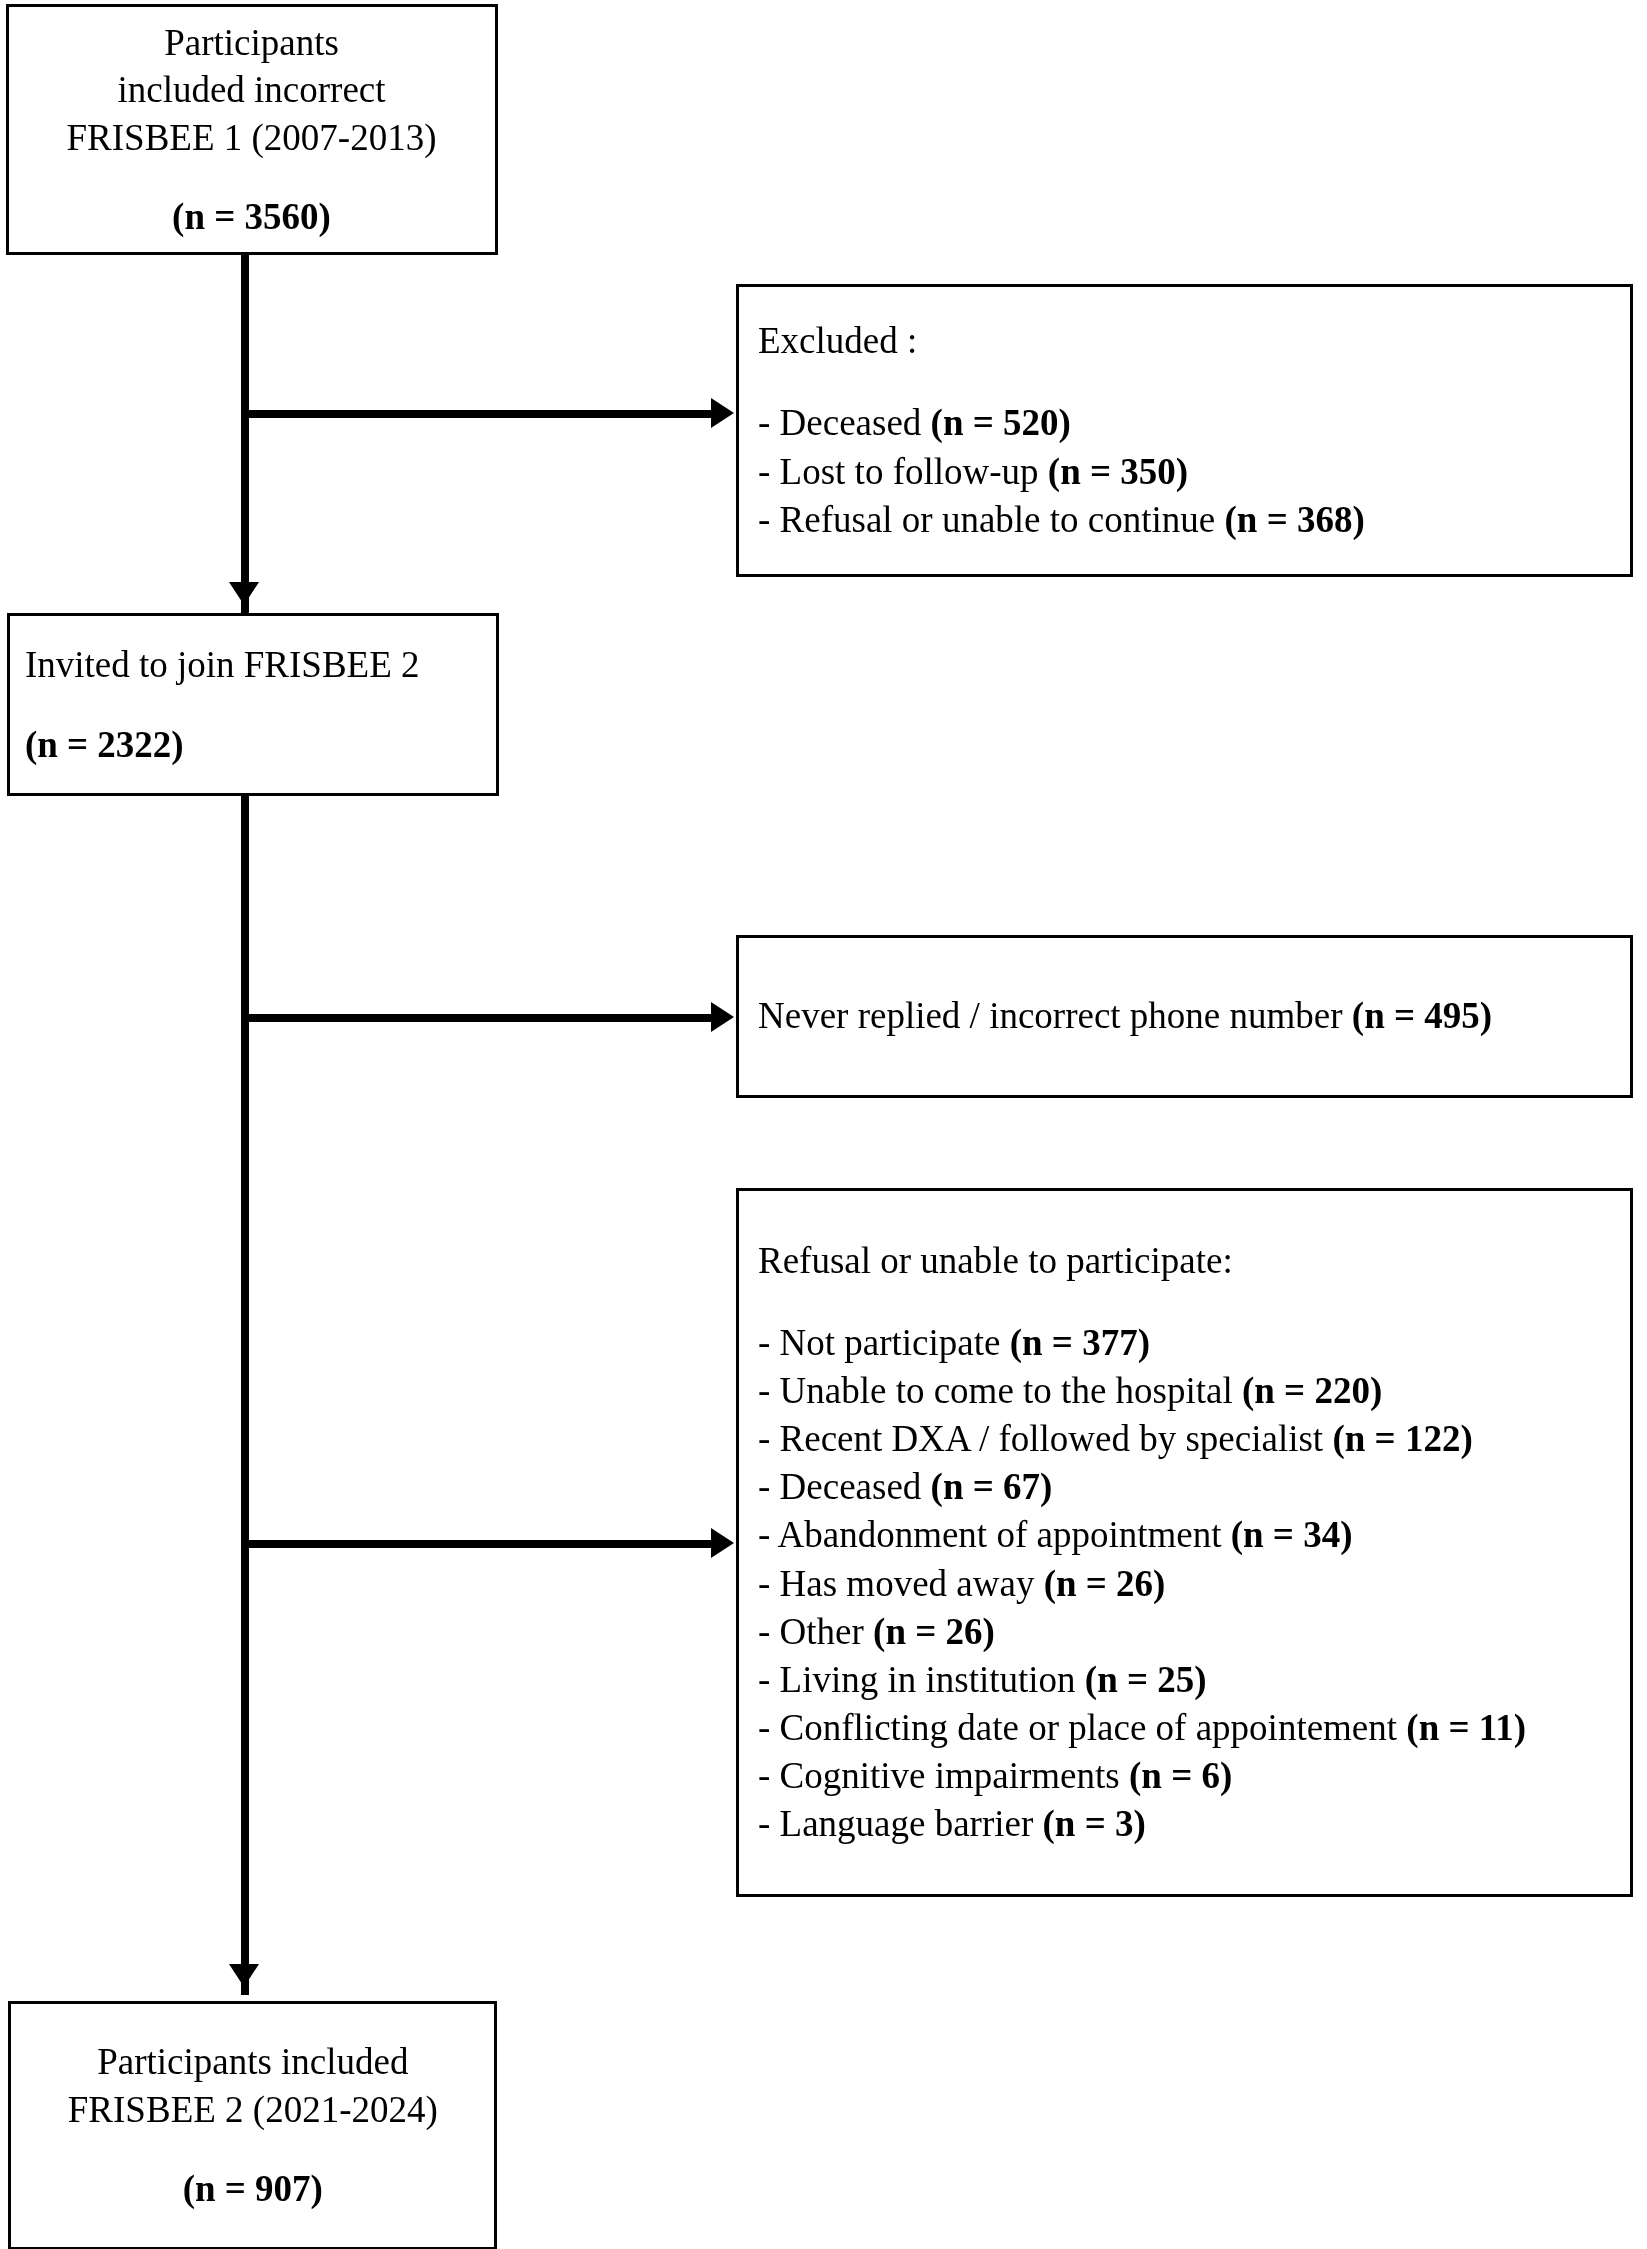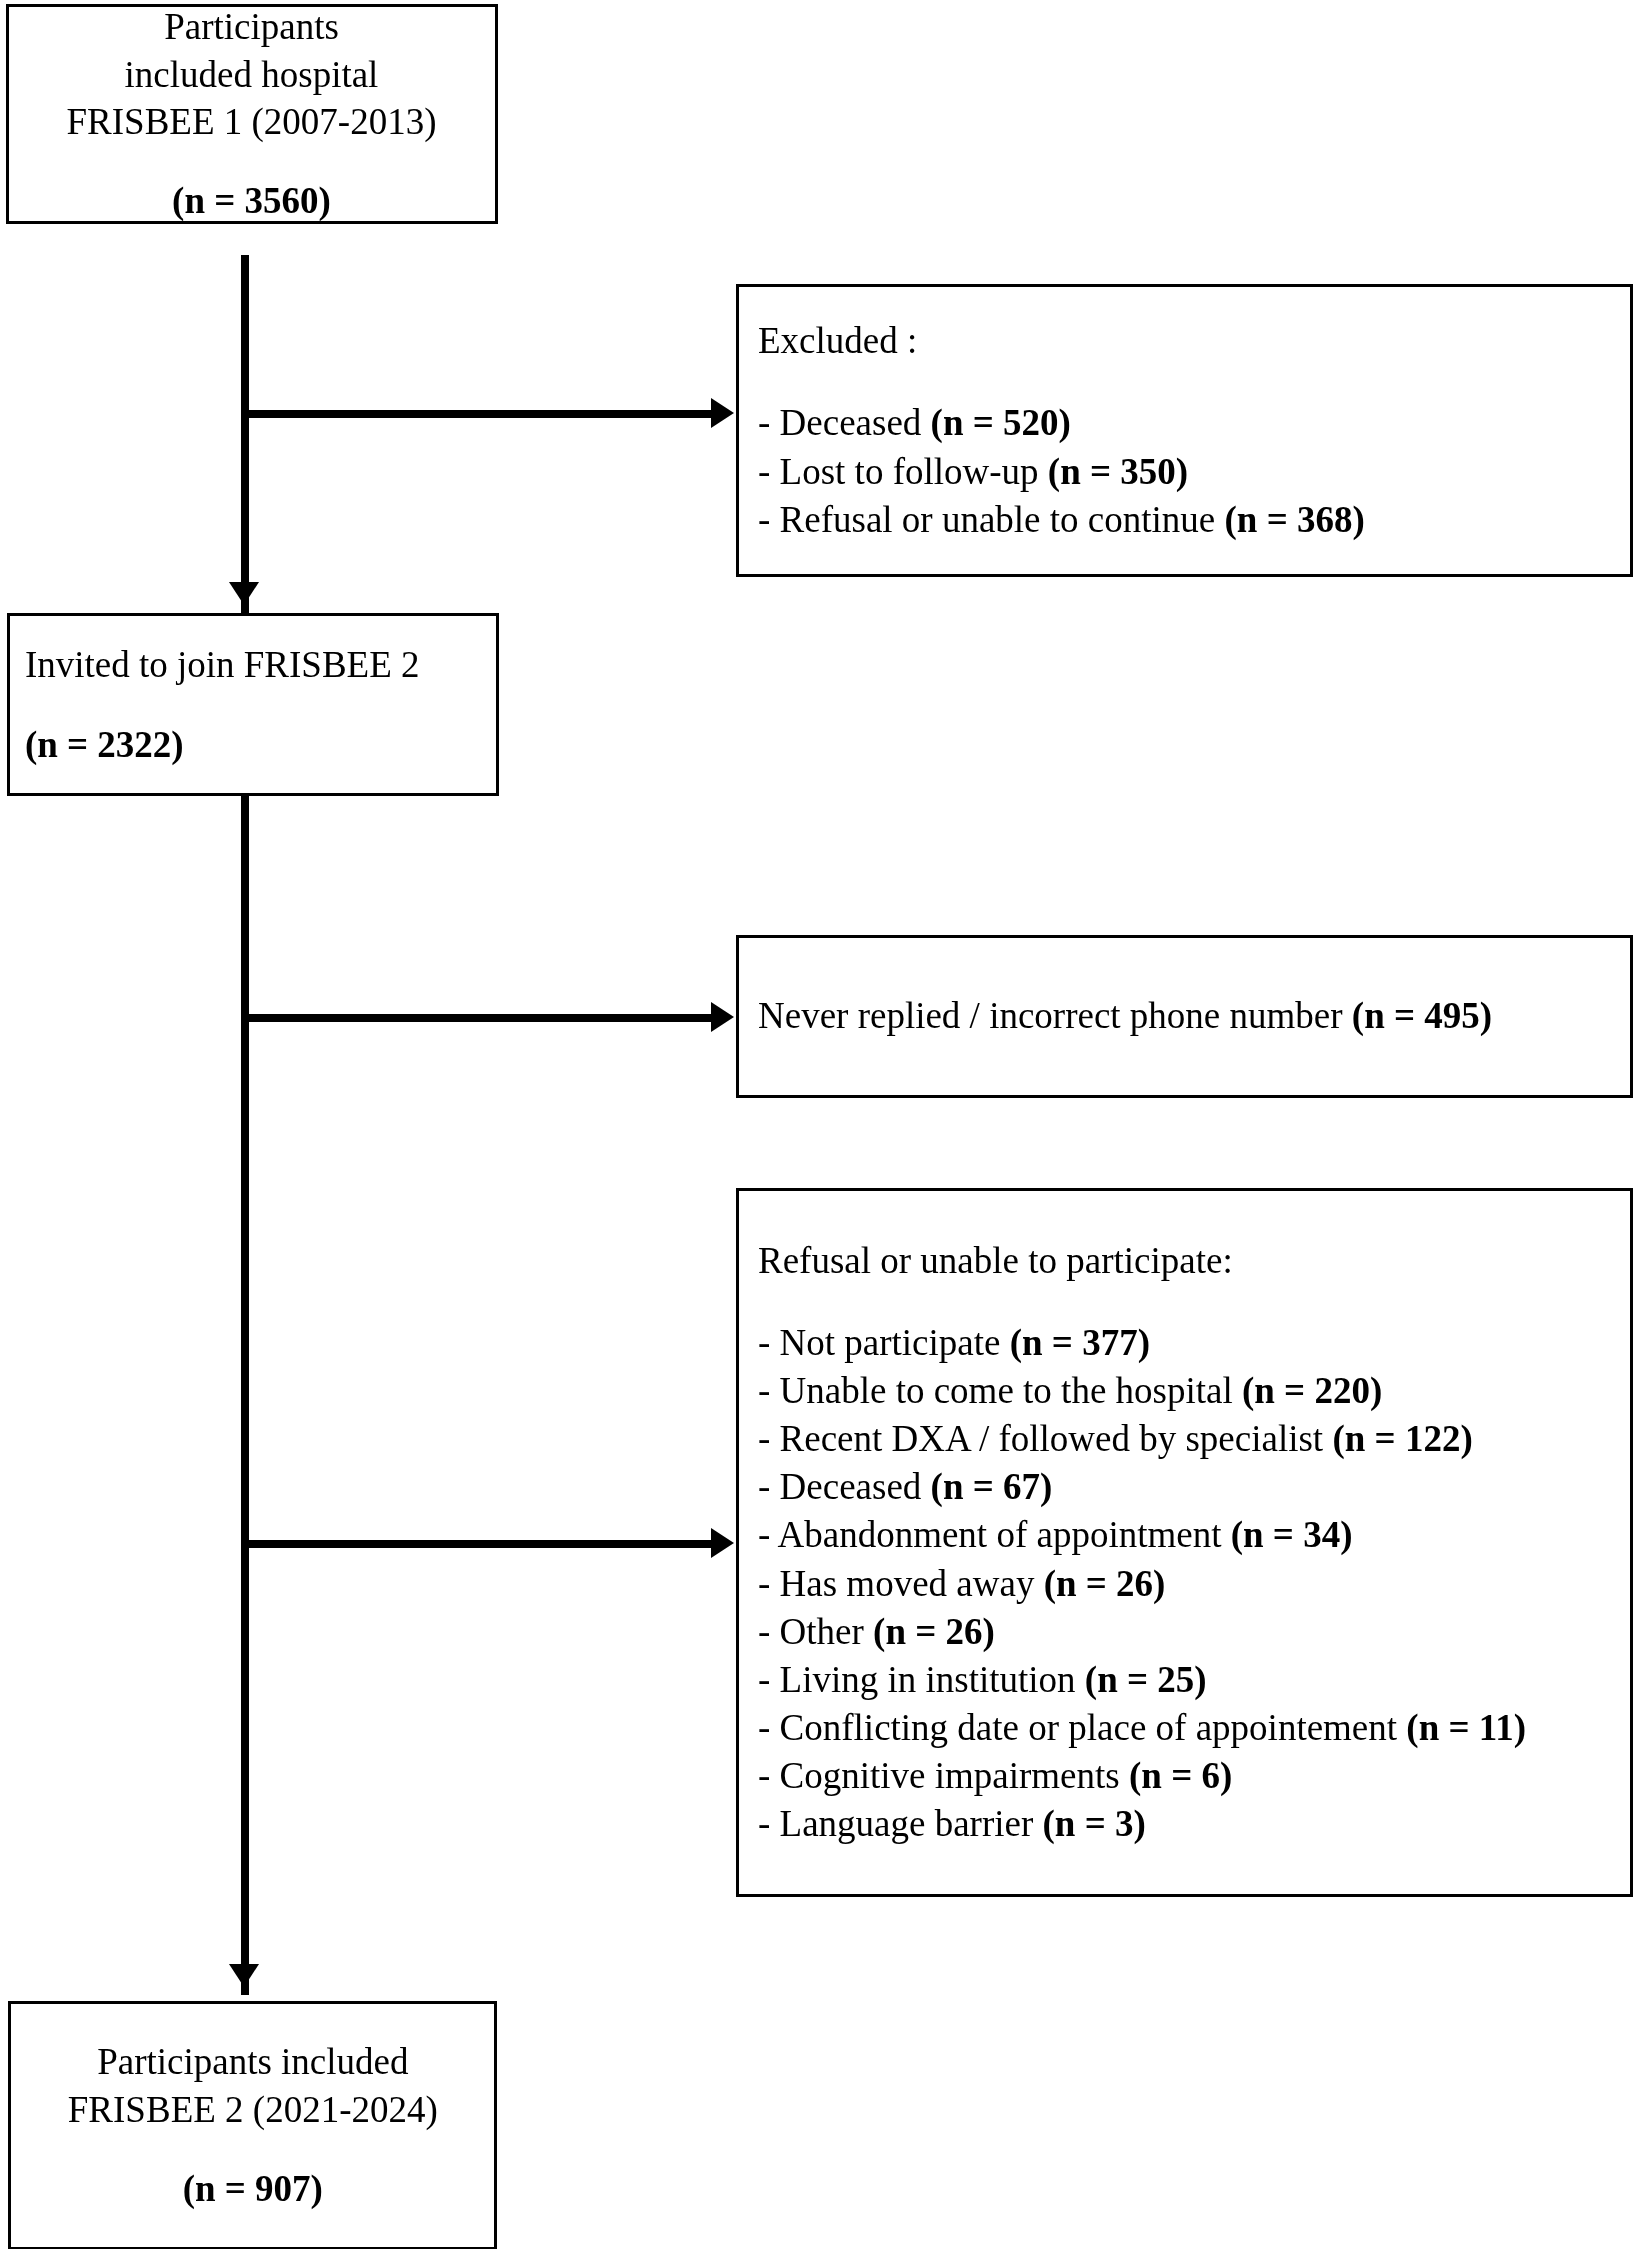--- a/index.html
+++ b/index.html
@@ -104,23 +104,23 @@
 
   <div class="hline" style="left:241px; top:410px; width:475px;"></div>
   <div class="arrow-right" style="left:711px; top:398px;"></div>
 
   <div class="hline" style="left:241px; top:1014px; width:475px;"></div>
   <div class="arrow-right" style="left:711px; top:1002px;"></div>
 
   <div class="hline" style="left:241px; top:1540px; width:475px;"></div>
   <div class="arrow-right" style="left:711px; top:1528px;"></div>
 
-  <div class="node node-center" style="left:5.5px; top:4.1px; width:492px; height:220px;">
+  <div class="node node-center" style="left:5.5px; top:4.1px; width:492px; height:251px;">
     <div class="line-txt">Participants</div>
-    <div class="line-txt">included hospital</div>
+    <div class="line-txt">included incorrect</div>
     <div class="line-txt">FRISBEE 1 (2007-2013)</div>
     <div class="line-txt b gap-top">(n = 3560)</div>
   </div>
 
   <div class="node node-left" style="left:736px; top:284px; width:897px; height:293px;">
     <div class="list-head">Excluded :</div>
     <div class="list-row">
       <span>- Deceased </span><span class="b">(n = 520)</span>
     </div>
     <div class="list-row">

